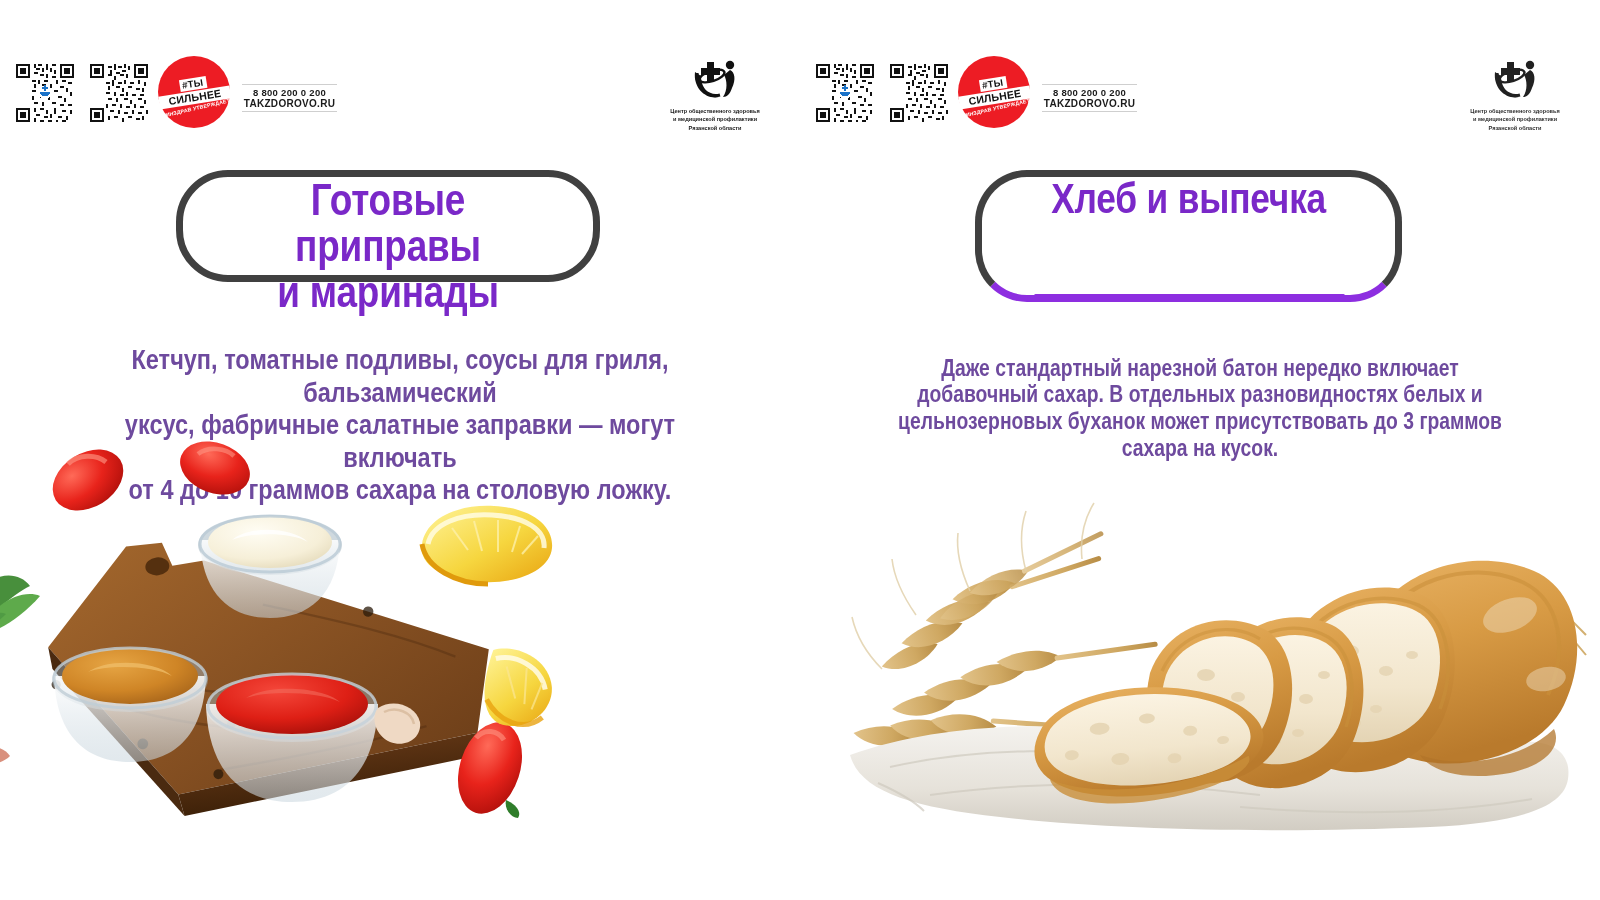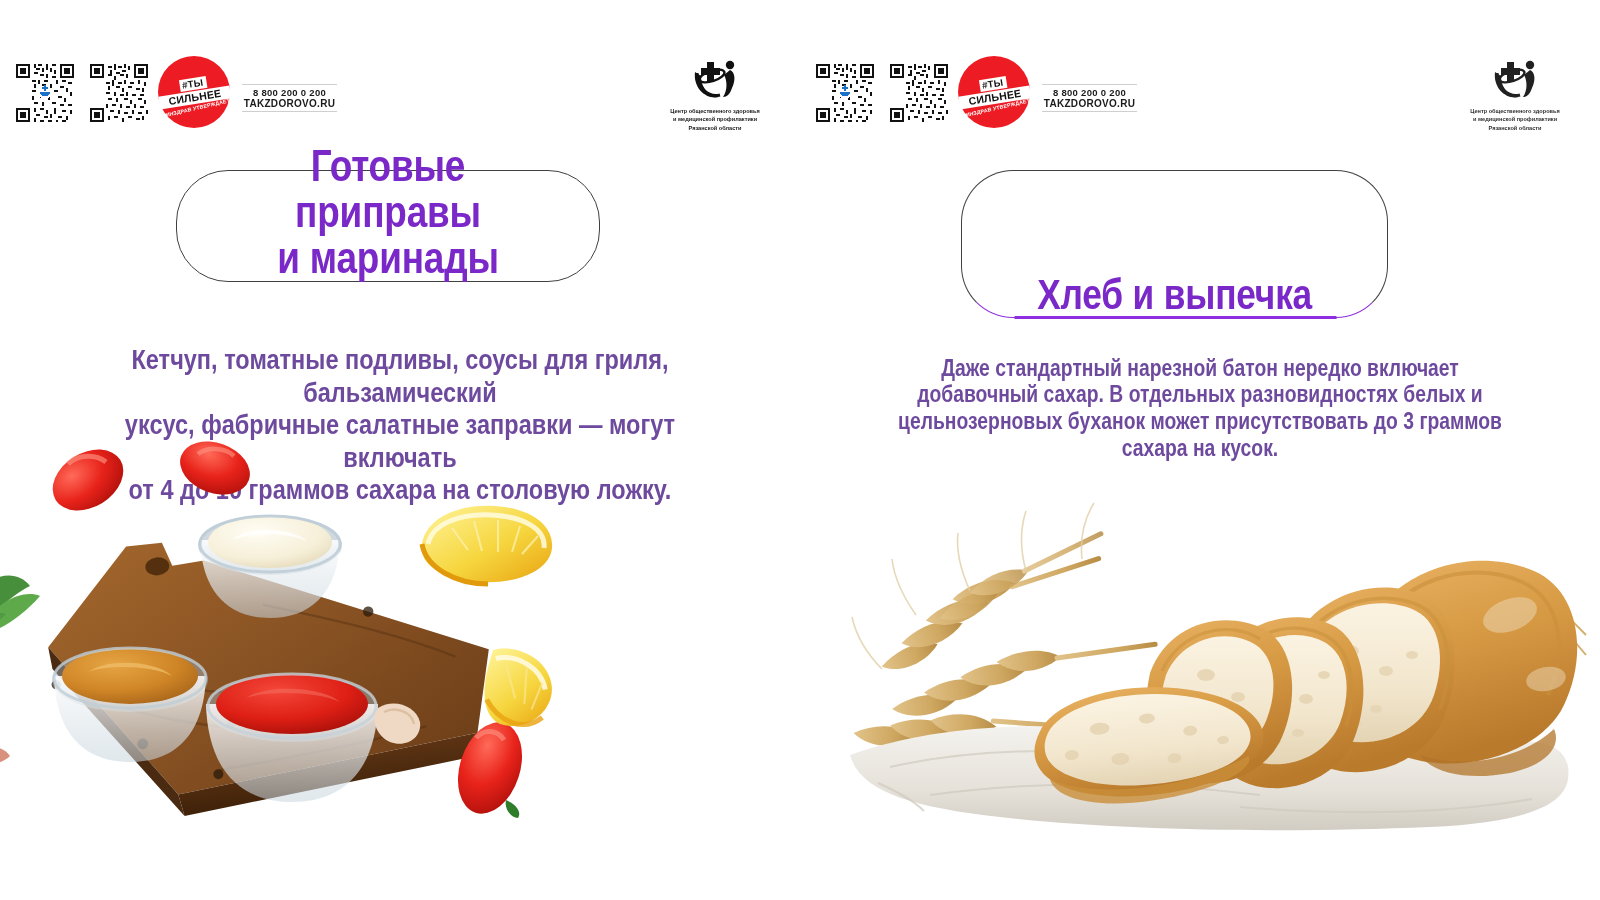--- a/index.html
+++ b/index.html
@@ -40,30 +40,30 @@
 
   
   .orglogo{position:absolute;width:120px;text-align:center;}
   .orglogo.mid{left:655px;top:-2px;}
   .orglogo .mark{width:56px;height:48px;margin:0 auto;}
   .orglogo .mark svg{display:block;width:56px;height:48px;}
   .orglogo .cap{font-size:5.6px;line-height:1.5;color:#1a1a1a;font-weight:bold;margin-top:3px;}
   .orglogo.blurry{filter:blur(.45px);opacity:.93;}
 
   
-  .pill{position:absolute;box-sizing:border-box;border:1px solid #404040;border-radius:52px;
-      display:flex;align-items:flex-end;justify-content:center;text-align:center;}
+  .pill{position:absolute;box-sizing:border-box;border:7px solid #404040;border-radius:52px;
+      display:flex;align-items:flex-start;justify-content:center;text-align:center;}
   .pill .ttl{color:#7A28C8;font-weight:bold;line-height:1.02;
       font-family:"Liberation Sans", sans-serif;font-stretch:condensed;
       transform:scaleX(.82);transform-origin:center;white-space:pre-line;}
 
   .slide-a .pill{left:176px;top:170px;width:424px;height:112px;}
   .slide-a .pill .ttl{font-size:45px;letter-spacing:-.2px;}
 
-  .slide-b .pill{left:161px;top:170px;width:427px;height:148px;
+  .slide-b .pill{left:175px;top:170px;width:427px;height:132px;
       border-bottom-color:#8d2ee0;}
   .slide-b .pill .ttl{font-size:43px;letter-spacing:-.2px;}
   .slide-b .pill::after{content:"";position:absolute;left:52px;right:50px;bottom:-2px;height:3px;
       background:#8d2ee0;border-radius:2px;}
 
   
   .body-txt{position:absolute;text-align:center;color:#6E4A9E;font-weight:bold;
       line-height:1.16;white-space:pre-line;font-stretch:condensed;}
   .body-txt span{display:block;transform:scaleX(.84);transform-origin:center;}
   .slide-a .body-txt{left:8px;top:312px;width:784px;font-size:28px;}

